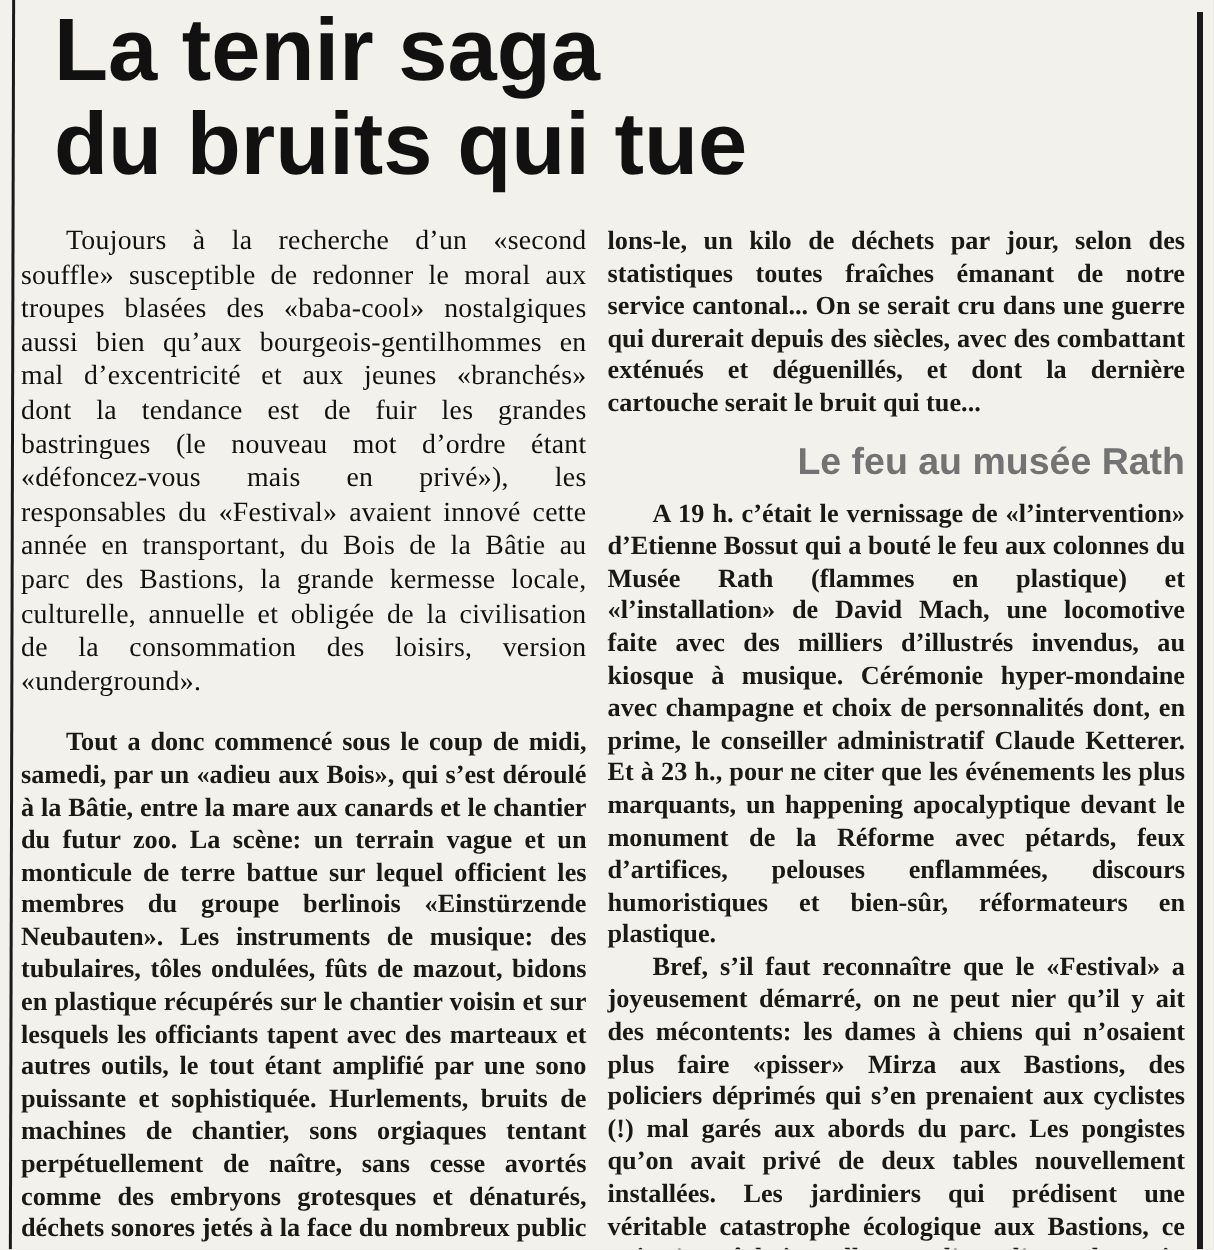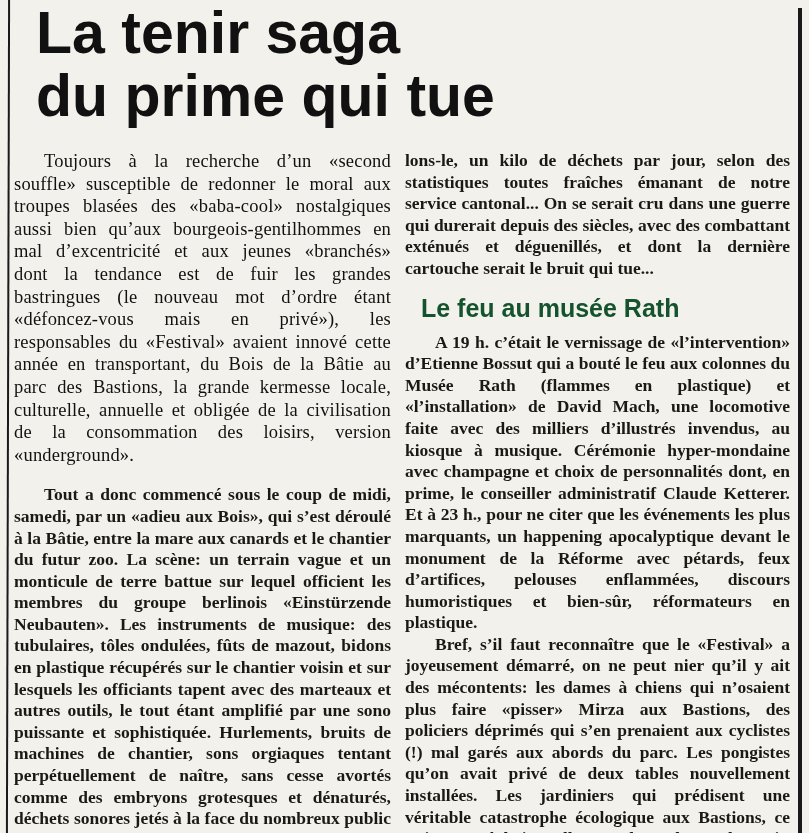--- a/index.html
+++ b/index.html
@@ -74,35 +74,35 @@
     margin-bottom: 18px !important;
     color: #121110;
   }
   .body-para { margin-bottom: 0 !important; font-weight: bold; }
   .subhead {
     font-family: "Liberation Sans", sans-serif;
     font-weight: bold;
     font-size: 25px;
     line-height: 28px;
     margin: 14px 0 10px 16px;
-    text-align: left;
-    color: #14532d;
+    text-align: right;
+    color: #737373;
   }
 </style>
 </head>
 <body>
 
 <div class="page">
 
   <div class="rule-left"></div>
   <div class="rule-right"></div>
 
   <h1 class="headline">
     <span>La tenir saga</span>
-    <span>du prime qui tue</span>
+    <span>du bruits qui tue</span>
   </h1>
 
   <div class="columns">
 
     <div class="col col-left">
       <p class="lead">Toujours à la recherche d’un «second souffle» susceptible de redonner le moral aux troupes blasées des «baba-cool» nostalgiques aussi bien qu’aux bourgeois-gentilhommes en mal d’excentricité et aux jeunes «branchés» dont la tendance est de fuir les grandes bastringues (le nouveau mot d’ordre étant «défoncez-vous mais en privé»), les responsables du «Festival» avaient innové cette année en transportant, du Bois de la Bâtie au parc des Bastions, la grande kermesse locale, culturelle, annuelle et obligée de la civilisation de la consommation des loisirs, version «underground».</p>
       <p class="body-para">Tout a donc commencé sous le coup de midi, samedi, par un «adieu aux Bois», qui s’est déroulé à la Bâtie, entre la mare aux canards et le chantier du futur zoo. La scène: un terrain vague et un monticule de terre battue sur lequel officient les membres du groupe berlinois «Einstürzende Neubauten». Les instruments de musique: des tubulaires, tôles ondulées, fûts de mazout, bidons en plastique récupérés sur le chantier voisin et sur lesquels les officiants tapent avec des marteaux et autres outils, le tout étant amplifié par une sono puissante et sophistiquée. Hurlements, bruits de machines de chantier, sons orgiaques tentant perpétuellement de naître, sans cesse avortés comme des embryons grotesques et dénaturés, déchets sonores jetés à la face du nombreux public présent, comme des symboles tangibles de notre civilisation de la poubelle dont les servants produisent, rappe-</p>
     </div>
 
     <div class="col col-right">

